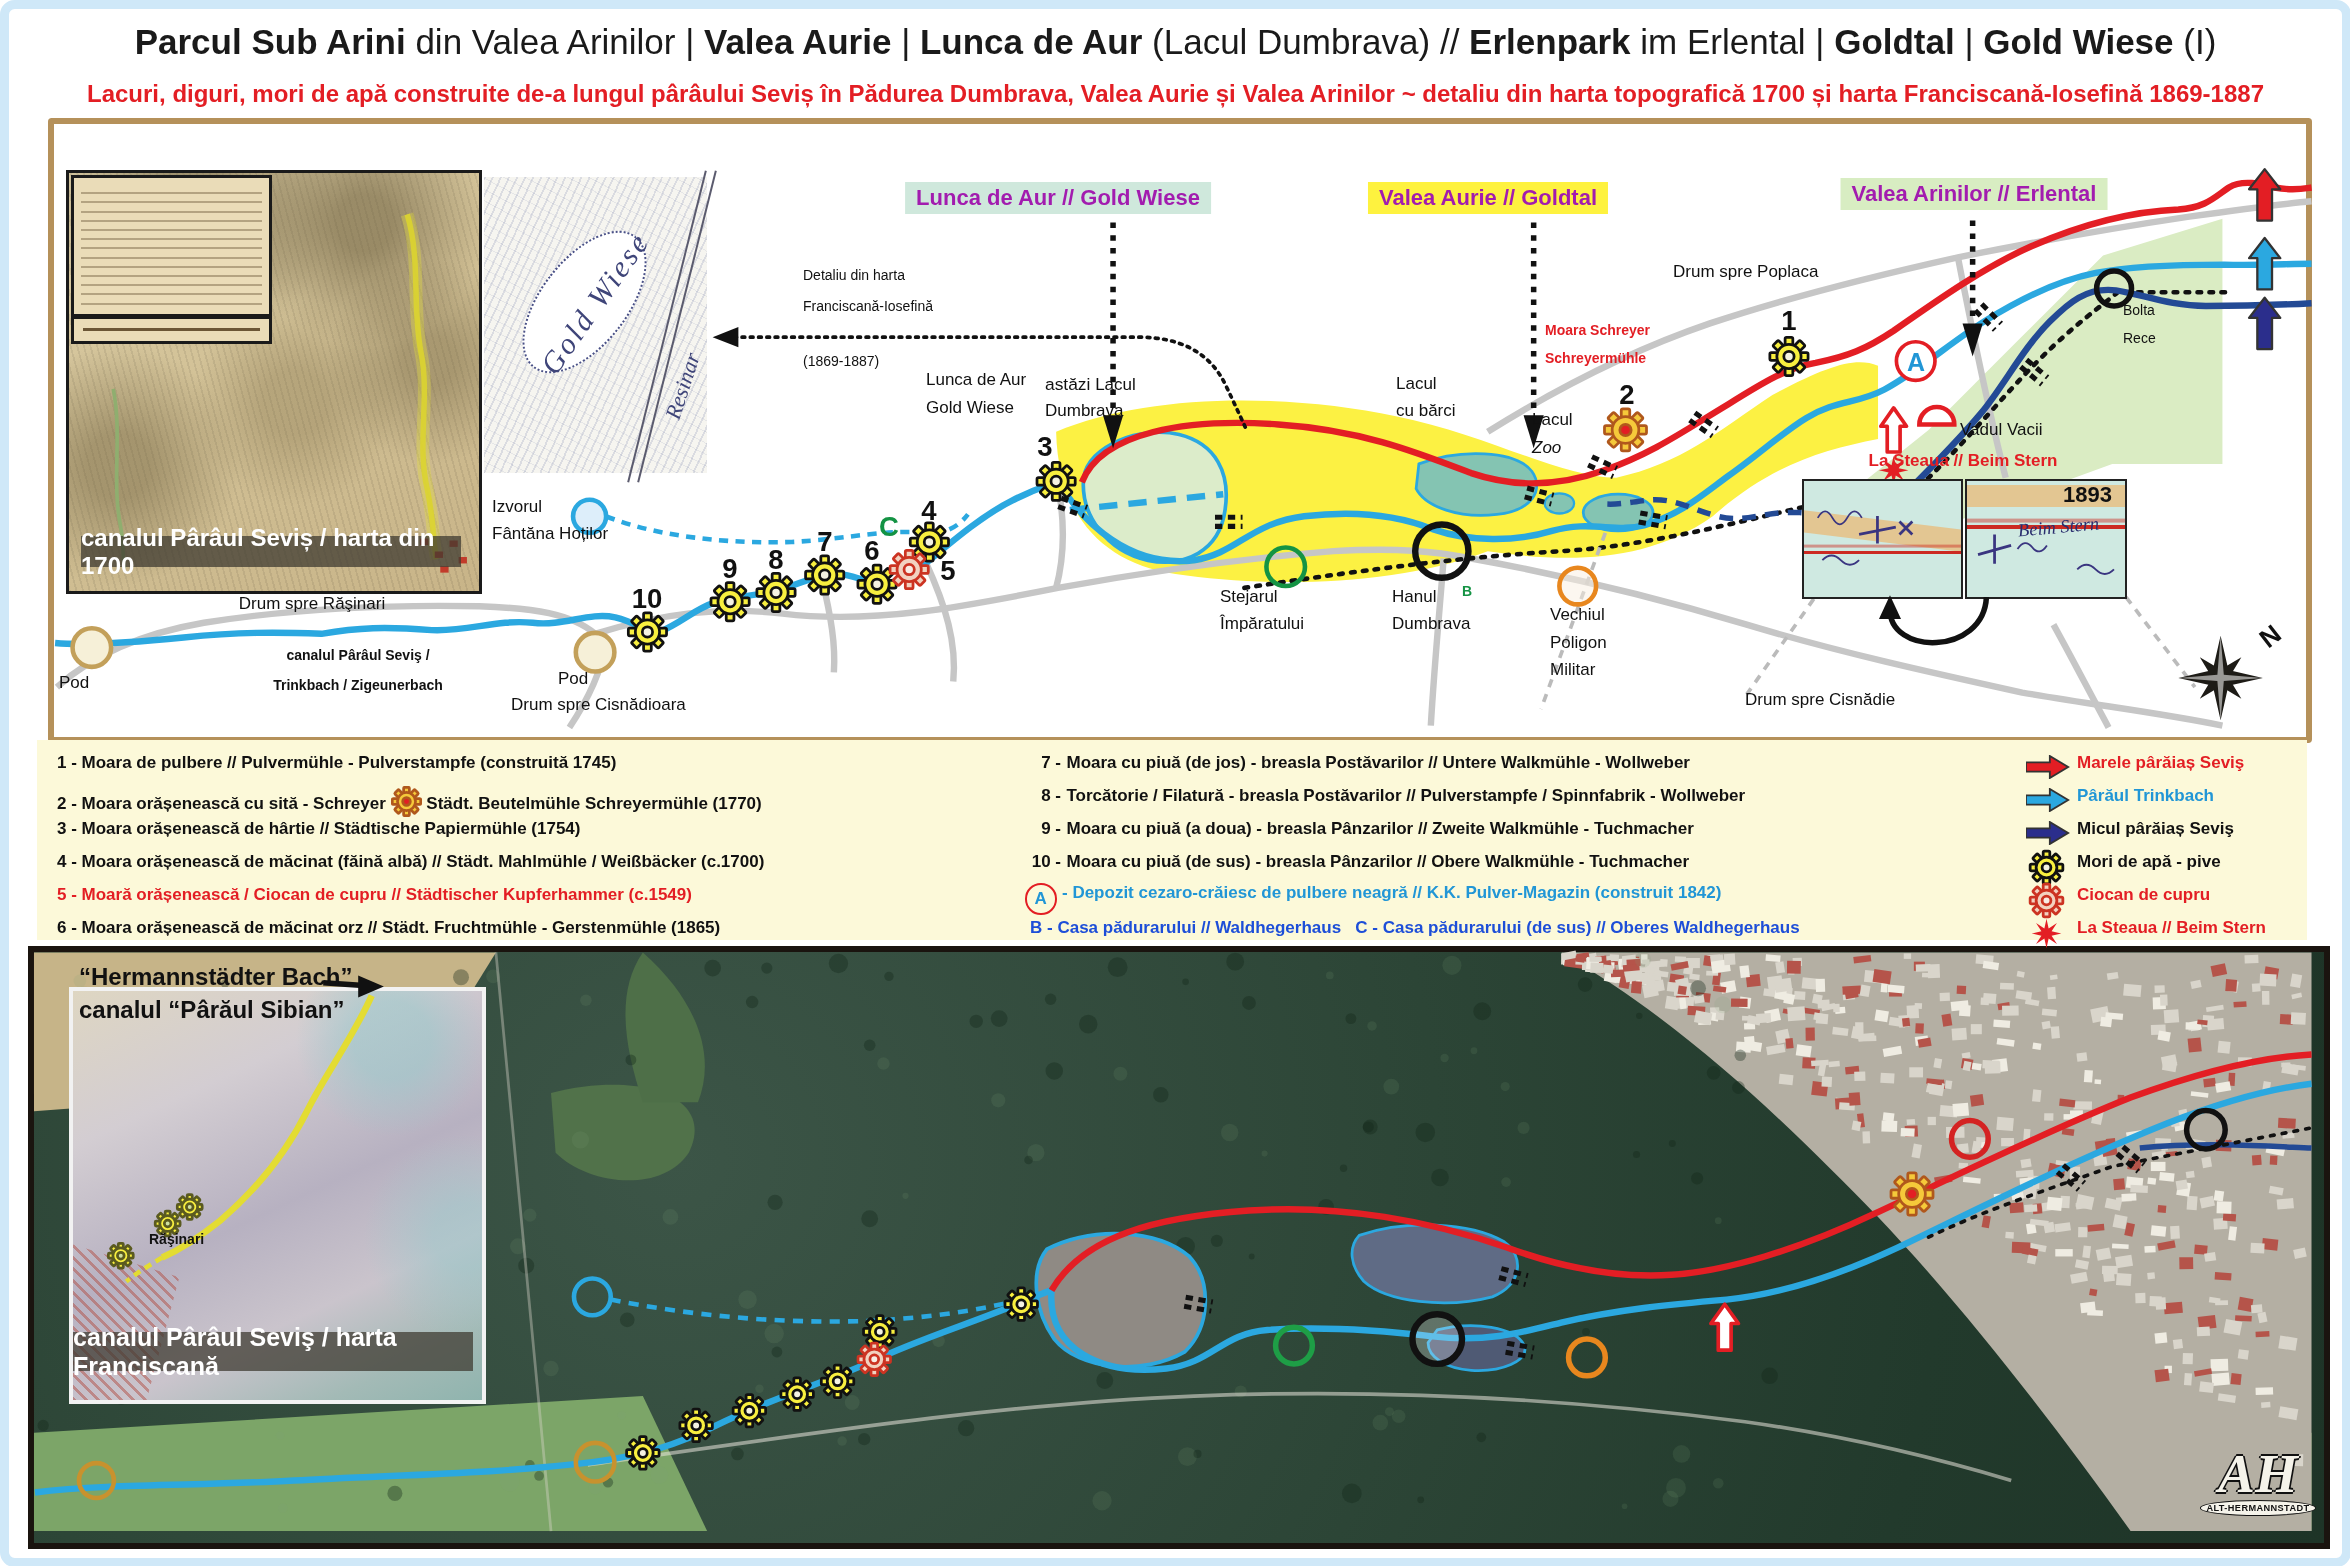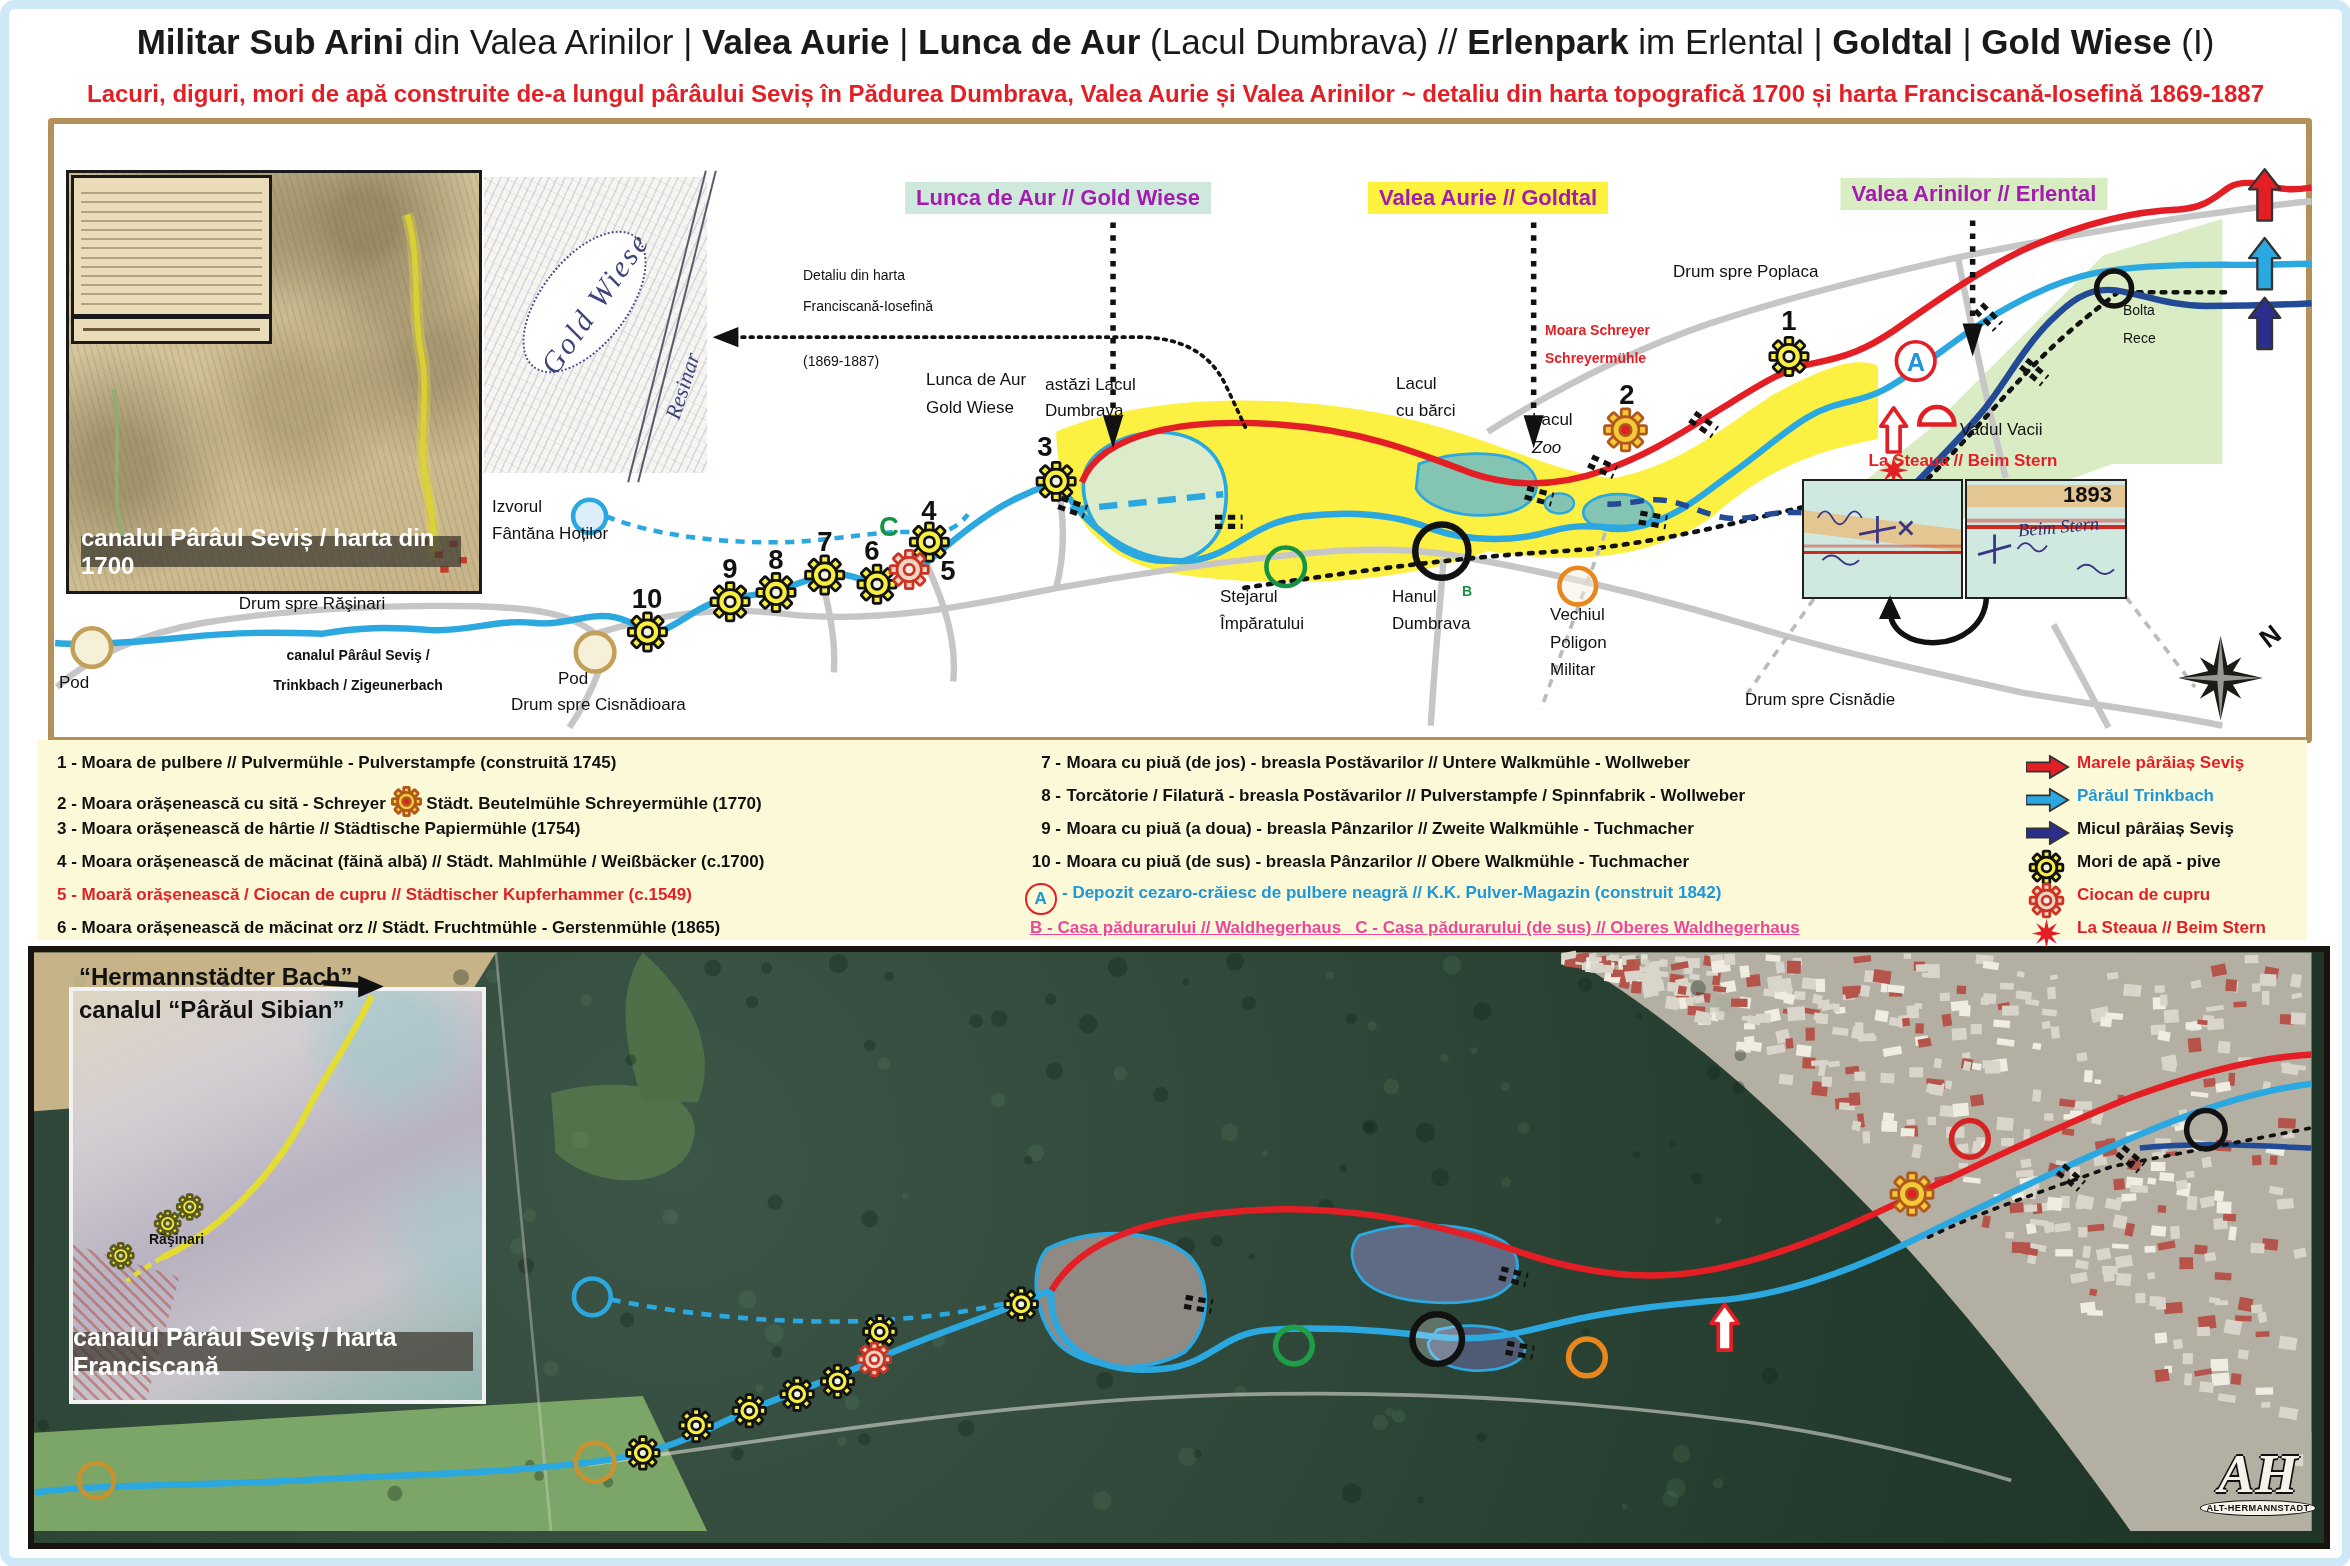--- a/index.html
+++ b/index.html
@@ -83,21 +83,21 @@
   #wm .sub{margin-top:1.8px;border:1.8px solid #111;border-radius:50%;padding:1.8px 5.5px;font-size:9.2px;font-weight:bold;
      background:#f5f3ea;color:#111;letter-spacing:0.4px;}
   .hand{font-family:"Liberation Serif",serif;font-style:italic;color:#2a2d6e;}
 </style>
 </head>
 <body>
 
 <div id="stage">
 
   <div id="title" class="lbl">
-    <span class="b">Militar Sub Arini</span><span> din Valea Arinilor | </span><span class="b">Valea Aurie</span><span> | </span><span class="b">Lunca de Aur</span><span> (Lacul Dumbrava) // </span><span class="b">Erlenpark</span><span> im Erlental | </span><span class="b">Goldtal</span><span> | </span><span class="b">Gold Wiese</span><span> (I)</span>
+    <span class="b">Parcul Sub Arini</span><span> din Valea Arinilor | </span><span class="b">Valea Aurie</span><span> | </span><span class="b">Lunca de Aur</span><span> (Lacul Dumbrava) // </span><span class="b">Erlenpark</span><span> im Erlental | </span><span class="b">Goldtal</span><span> | </span><span class="b">Gold Wiese</span><span> (I)</span>
   </div>
   <div id="subtitle" class="lbl">Lacuri, diguri, mori de apă construite de-a lungul pârâului Seviș în Pădurea Dumbrava, Valea Aurie și Valea Arinilor ~ detaliu din harta topografică 1700 și harta Franciscană-Iosefină 1869-1887</div>
 
   <div id="map-panel" class="abs"></div>
   <div id="legend" class="abs"></div>
   <div id="sat-panel" class="abs"></div>
 
   <svg id="vec" class="vec" width="2351" height="1567" viewBox="0 0 2560 1706">
 
     <g id="g-sat-base">
@@ -1253,21 +1253,21 @@
   <div class="lrow" style="left:57px;top:819px;"><span>3 -</span> <span>Moara orășenească de hârtie // Städtische Papiermühle (1754)</span></div>
   <div class="lrow" style="left:57px;top:852px;"><span>4 -</span> <span>Moara orășenească de măcinat (făină albă) // Städt. Mahlmühle / Weißbäcker (c.1700)</span></div>
   <div class="lrow red" style="left:57px;top:885px;color:#e31e24;"><span>5 -</span> <span>Moară orășenească / Ciocan de cupru // Städtischer Kupferhammer (c.1549)</span></div>
   <div class="lrow" style="left:57px;top:918px;"><span>6 -</span> <span>Moara orășenească de măcinat orz // Städt. Fruchtmühle - Gerstenmühle (1865)</span></div>
 
   <div class="lrow" style="left:1017px;top:753px;"><span class="lnum2">7 -</span><span>Moara cu piuă (de jos) - breasla Postăvarilor // Untere Walkmühle - Wollweber</span></div>
   <div class="lrow" style="left:1017px;top:786px;"><span class="lnum2">8 -</span><span>Torcătorie / Filatură - breasla Postăvarilor // Pulverstampfe / Spinnfabrik - Wollweber</span></div>
   <div class="lrow" style="left:1017px;top:819px;"><span class="lnum2">9 -</span><span>Moara cu piuă (a doua) - breasla Pânzarilor // Zweite Walkmühle - Tuchmacher</span></div>
   <div class="lrow" style="left:1017px;top:852px;"><span class="lnum2">10 -</span><span>Moara cu piuă (de sus) - breasla Pânzarilor // Obere Walkmühle - Tuchmacher</span></div>
   <div class="lrow blue" style="left:1025px;top:883px;color:#2196d6;"><span class="circA">A</span><span>- Depozit cezaro-crăiesc de pulbere neagră // K.K. Pulver-Magazin (construit 1842)</span></div>
-  <div class="lrow green" style="left:1030px;top:918px;color:#ec4899;text-decoration:underline;"><span>B</span> <span>- Casa pădurarului // Waldhegerhaus</span>&nbsp;&nbsp;&nbsp;<span>C</span> <span>- Casa pădurarului (de sus) // Oberes Waldhegerhaus</span></div>
+  <div class="lrow green" style="left:1030px;top:918px;color:#1d4ed8;"><span>B</span> <span>- Casa pădurarului // Waldhegerhaus</span>&nbsp;&nbsp;&nbsp;<span>C</span> <span>- Casa pădurarului (de sus) // Oberes Waldhegerhaus</span></div>
 
   <svg class="sym" style="left:2026px;top:755px;" width="44" height="24" viewBox="0 0 48 26">
       <polygon points="0,8 26,8 26,1 46,13 26,25 26,18 0,18" fill="#e31e24" stroke="#333" stroke-width="2"></polygon>
     </svg>
   <div class="lrow red" style="left:2077px;top:753px;color:#e31e24;">Marele pârăiaș Seviş</div>
   <svg class="sym" style="left:2026px;top:788px;" width="44" height="24" viewBox="0 0 48 26">
       <polygon points="0,8 26,8 26,1 46,13 26,25 26,18 0,18" fill="#2ba8e0" stroke="#333" stroke-width="2"></polygon>
     </svg>
   <div class="lrow blue" style="left:2077px;top:786px;color:#2196d6;">Pârăul Trinkbach</div>
   <svg class="sym" style="left:2026px;top:821px;" width="44" height="24" viewBox="0 0 48 26">

